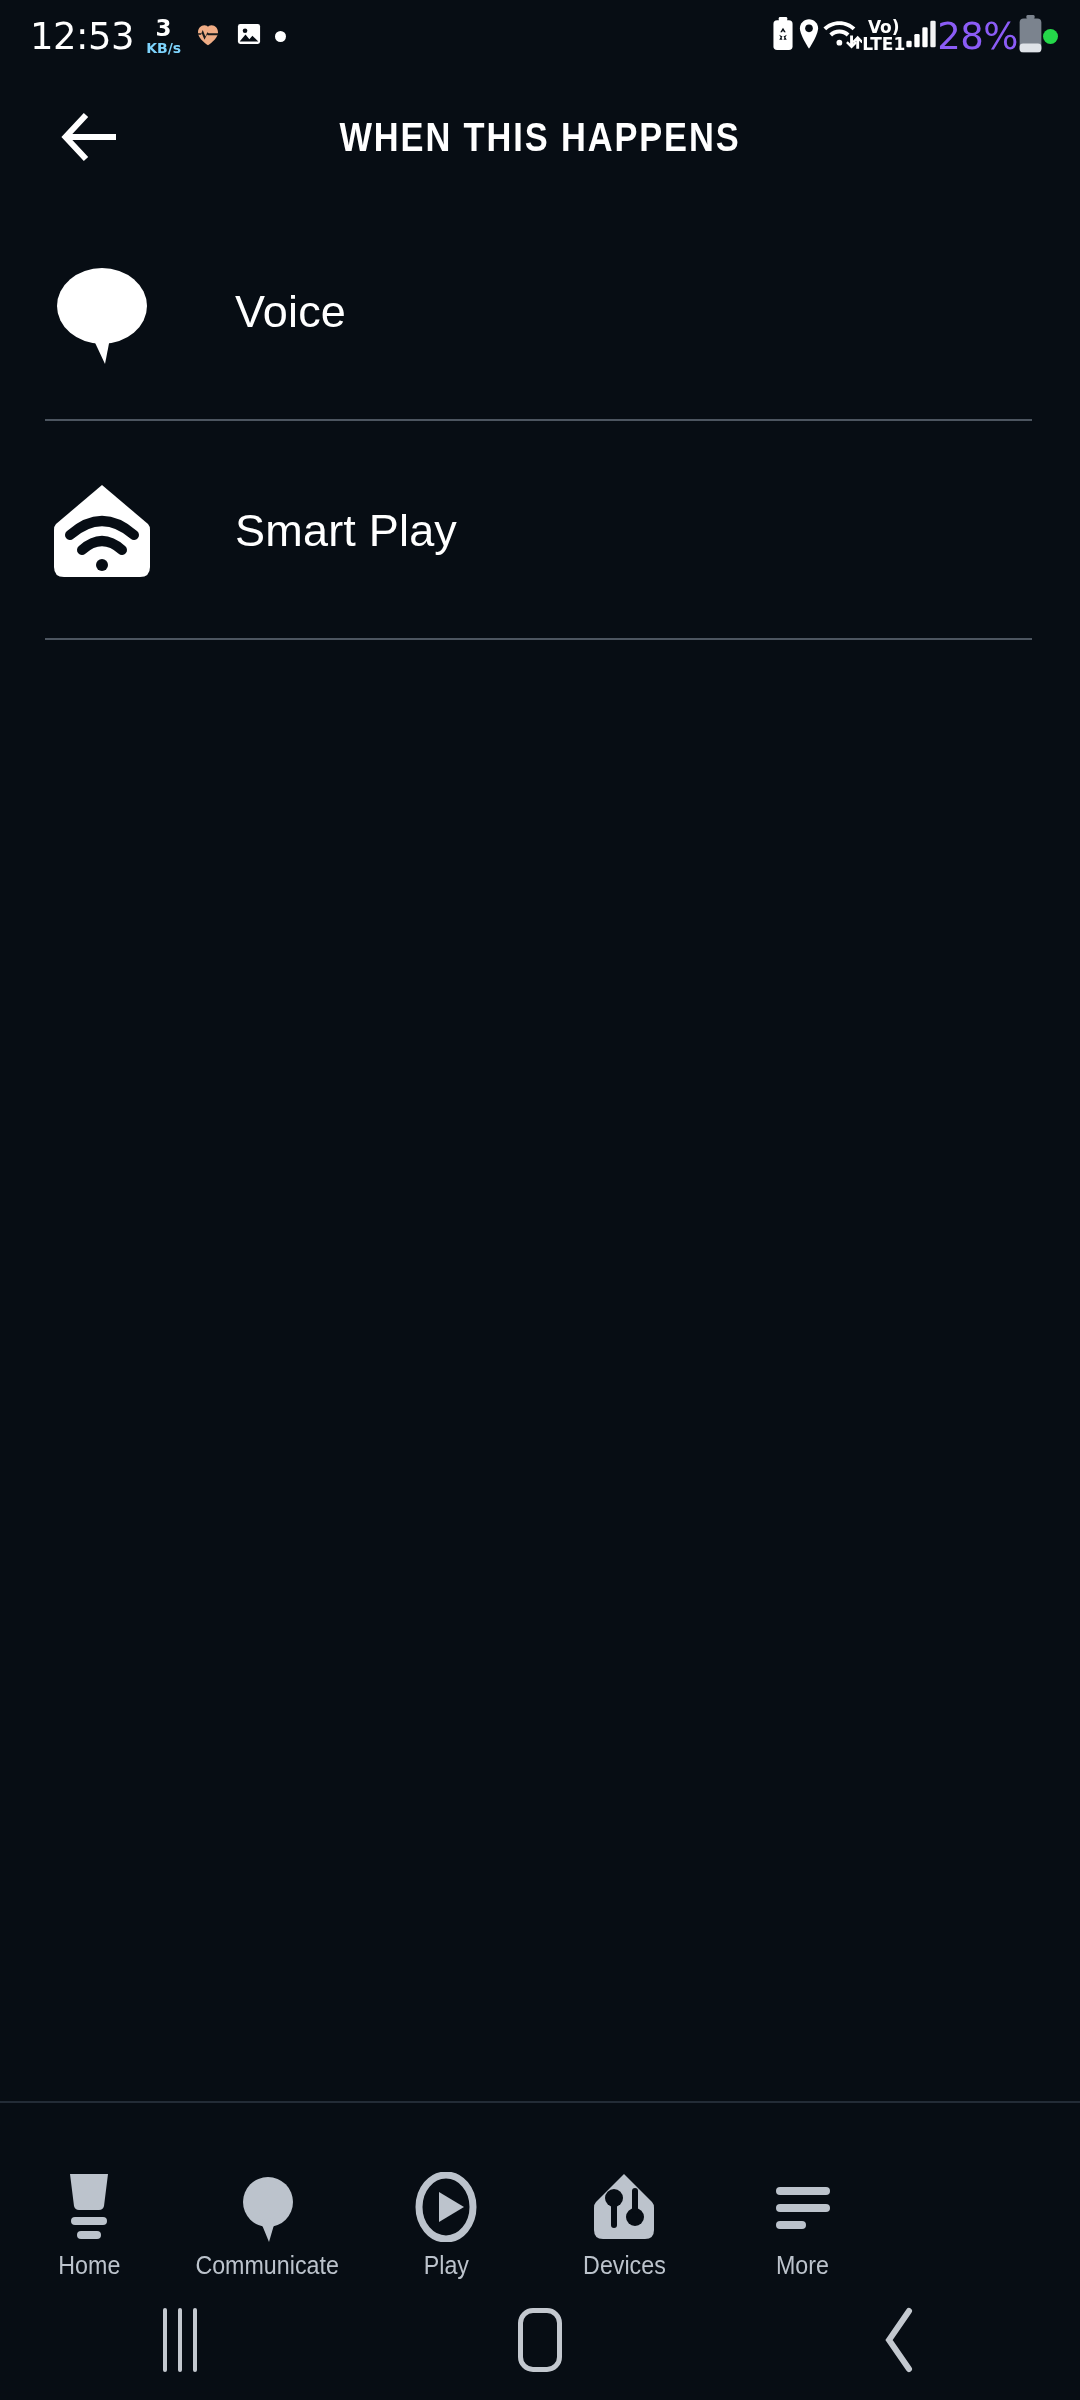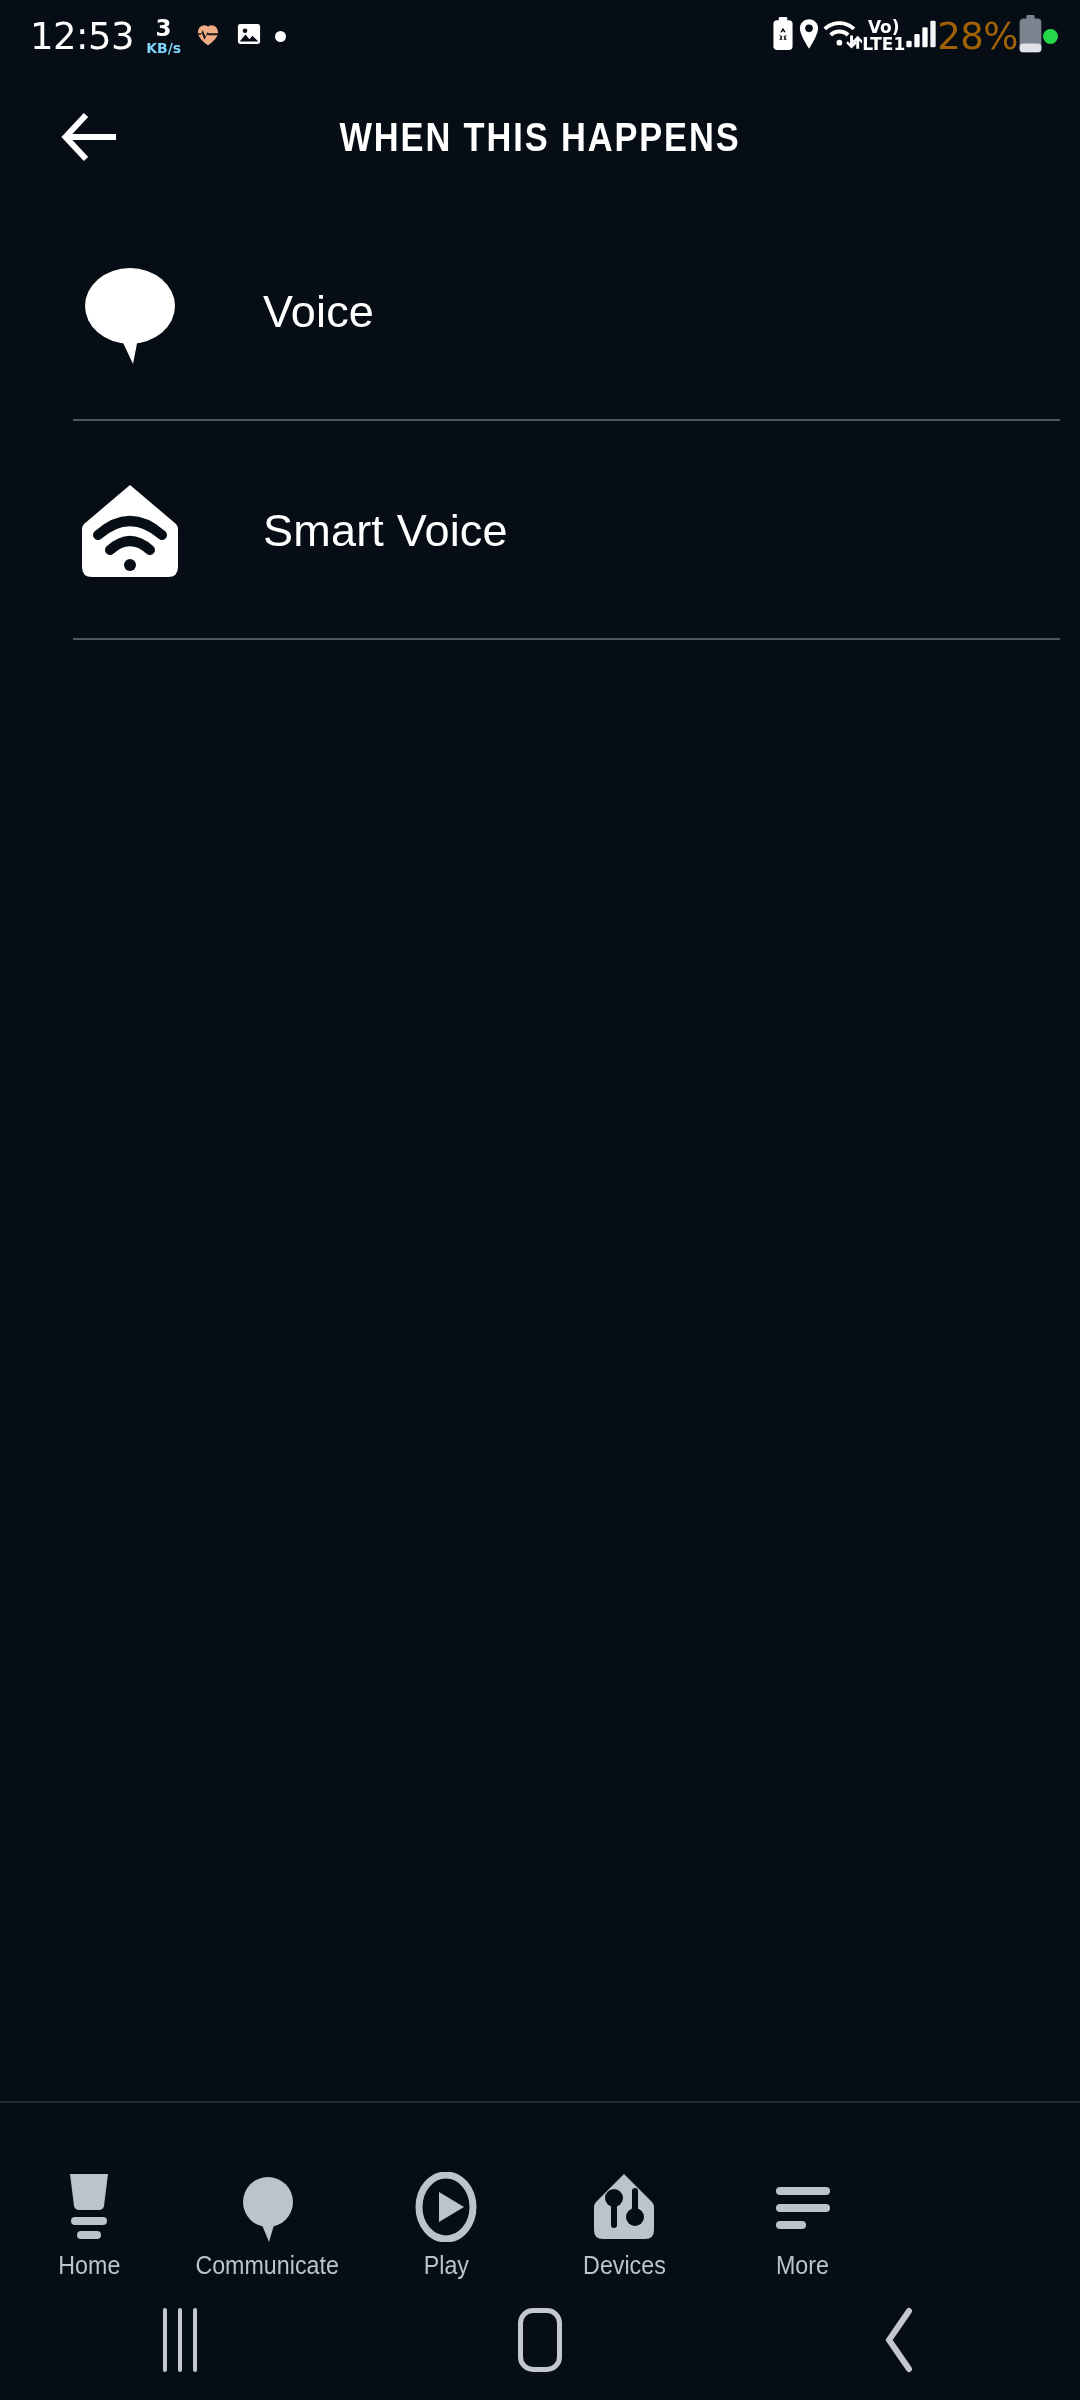--- a/index.html
+++ b/index.html
@@ -28,21 +28,21 @@
   .clock {
     font-size:37px; letter-spacing:-0.5px;
     font-family:"DejaVu Sans", sans-serif;
     color:#fff;
   }
   .netspeed { display:flex; flex-direction:column; align-items:center; line-height:1; }
   .netspeed .num { font-size:23px; font-weight:700; color:#fff; }
   .netspeed .unit { font-size:14px; font-weight:700; color:#7dd3fc; margin-top:1px; }
   .sb-icon { display:block; }
   .dot-sm { width:11px; height:11px; border-radius:50%; background:#fff; }
-  .battery-pct { font-size:37px; color:#a16207; letter-spacing:-0.5px; }
+  .battery-pct { font-size:37px; color:#8b5cf6; letter-spacing:-0.5px; }
   .green-dot { width:15px; height:15px; border-radius:50%; background:#25d84a; }
   .volte { display:flex; flex-direction:column; align-items:center; line-height:1.02; }
   .volte .t1 { font-size:17px; font-weight:700; }
   .volte .t2 { font-size:17px; font-weight:700; }
 
   
   #app-bar {
     position:absolute; top:72px; left:0;
     width:1080px; height:130px;
   }
@@ -58,21 +58,21 @@
     display:flex; align-items:center; justify-content:center;
     font-family:"Liberation Sans", sans-serif;
     font-weight:700;
     font-size:40px;
     letter-spacing:2.2px;
     color:#ffffff;
     transform:scaleX(0.86);
   }
 
   
-  #list { position:absolute; top:202px; left:0; width:892px;padding-left:28px; }
+  #list { position:absolute; top:202px; left:0; width:892px; }
   .row {
     position:relative;
     height:219px;
     display:flex; align-items:center;
     cursor:pointer;
   }
   .row .icon-wrap {
     width:140px; height:140px;
     margin-left:32px;
     display:flex; align-items:center; justify-content:center;
@@ -246,21 +246,21 @@
 
     <div class="row">
       <div class="icon-wrap">
         <svg width="104" height="104" viewBox="0 0 104 104">
           <path d="M52 6 L98 45 Q100 47 100 51 L100 88 Q100 98 90 98 L14 98 Q4 98 4 88 L4 51 Q4 47 6 45 Z" fill="#ffffff"></path>
           <path d="M20 56 Q52 28 84 56" fill="none" stroke="#070d14" stroke-width="10" stroke-linecap="round"></path>
           <path d="M32 71 Q52 53 72 71" fill="none" stroke="#070d14" stroke-width="10" stroke-linecap="round"></path>
           <circle cx="52" cy="86" r="6" fill="#070d14"></circle>
         </svg>
       </div>
-      <span class="label">Smart Voice</span>
+      <span class="label">Smart Play</span>
       <div class="divider"></div>
     </div>
 
   </div>
 
   <div id="bottom-sep"></div>
   <div id="bottom-nav">
 
     <div class="nav-item">
       <div class="nav-icon">

